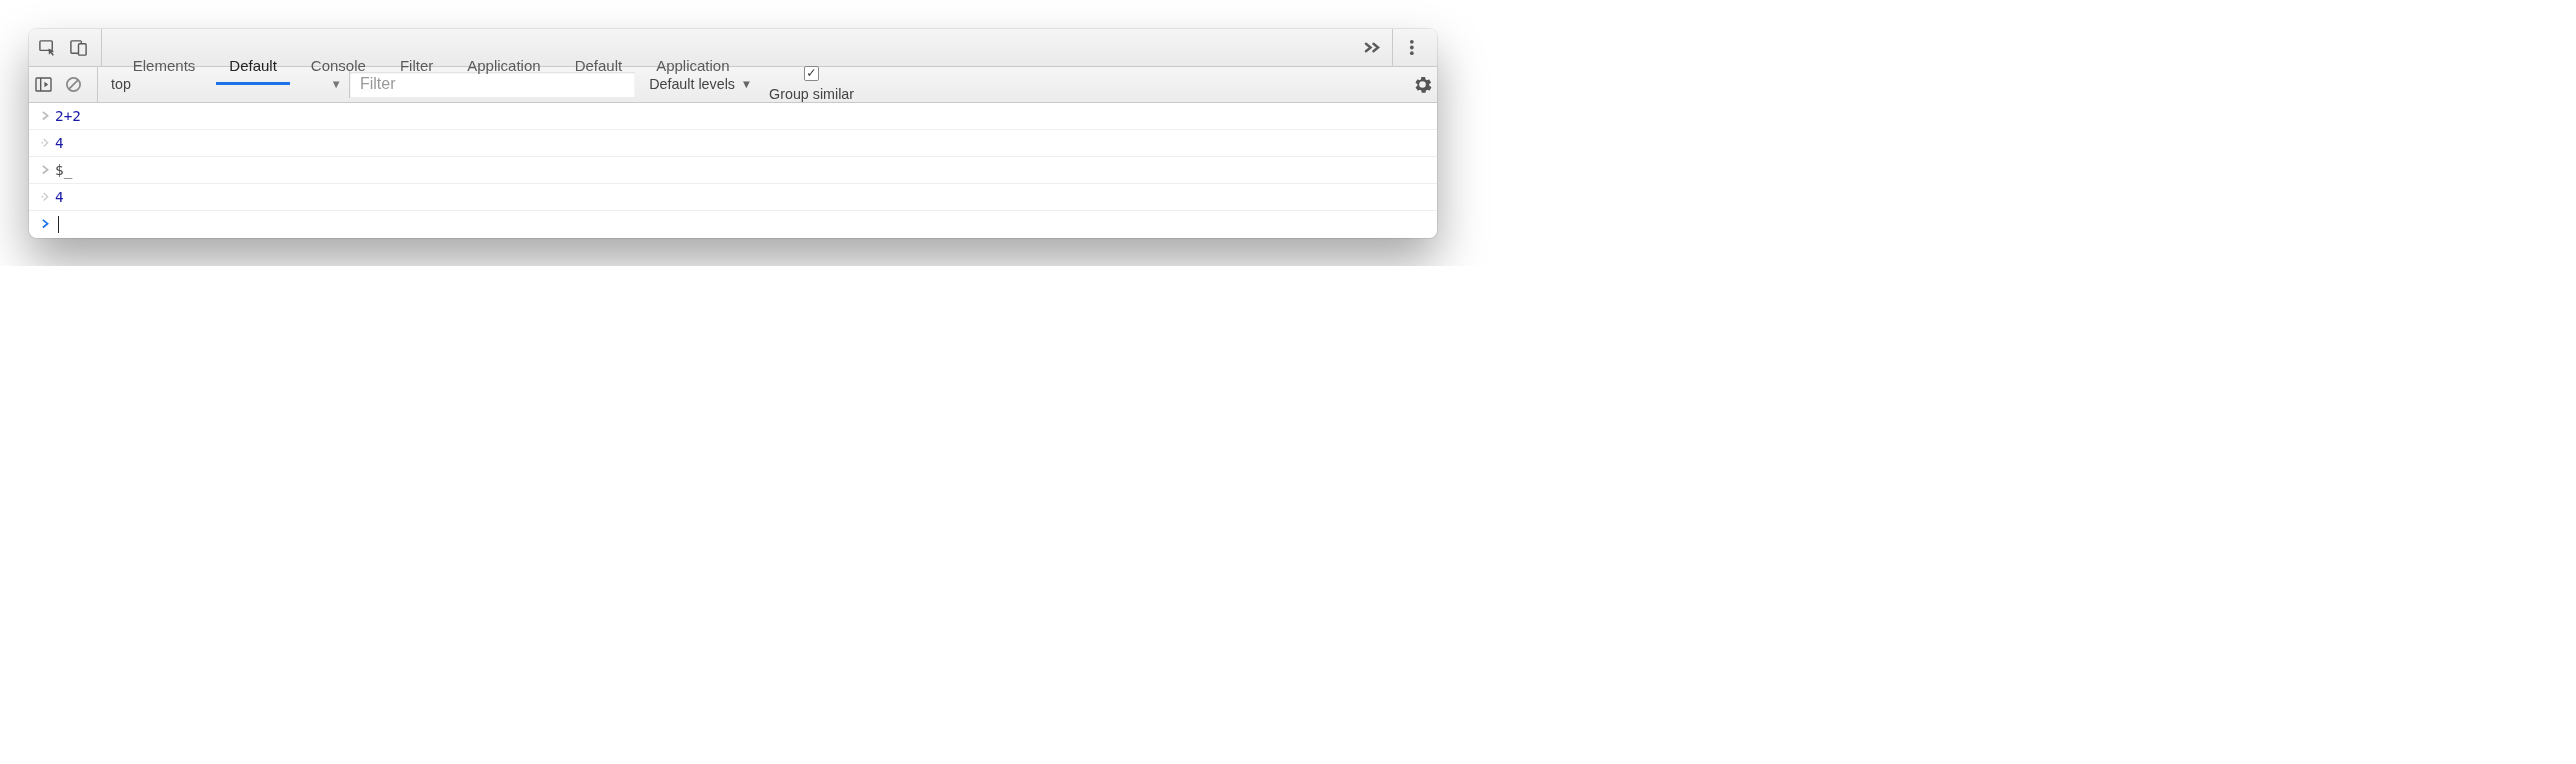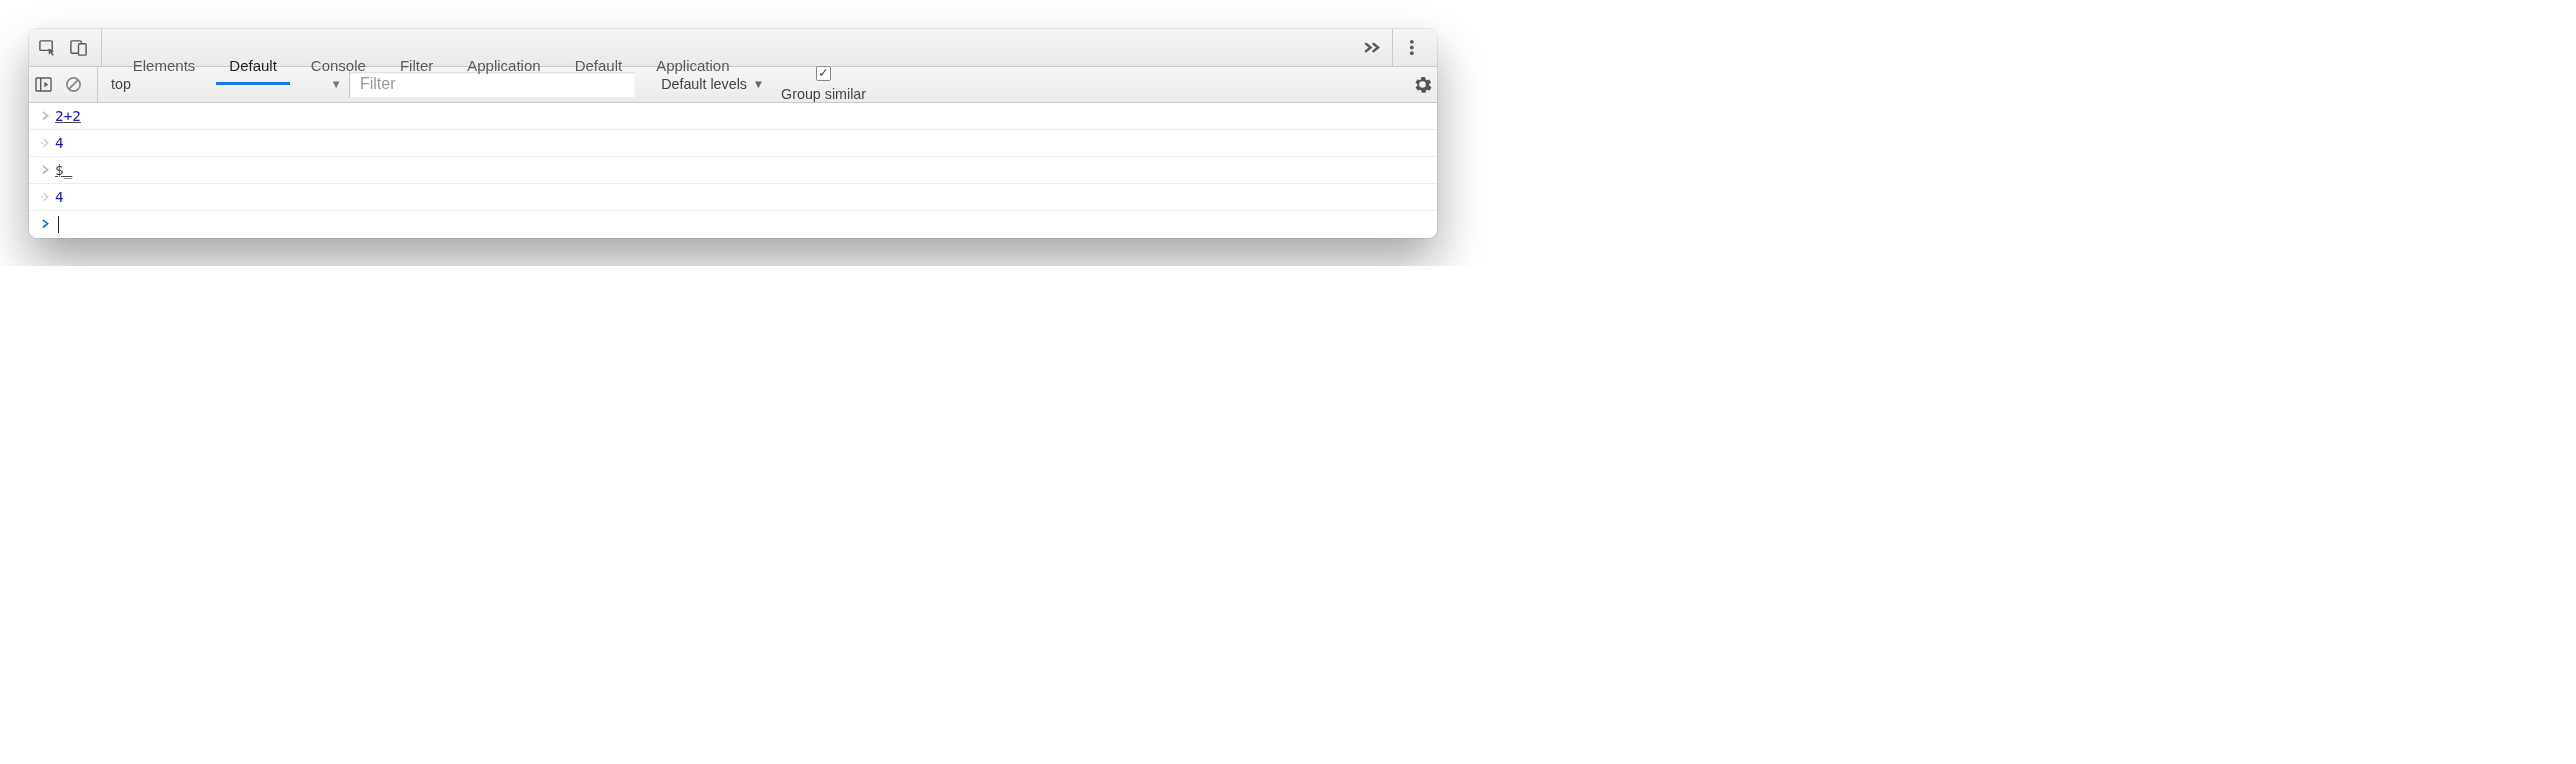--- a/index.html
+++ b/index.html
@@ -135,21 +135,21 @@
     padding: 0 9.5px;
     font-size:16px;
     color:#888;
     width: 285px;
   }
   .filter-input::placeholder { color:#999; }
   .levels {
     display:flex; align-items:center;
     font-size:14.3px; color:#444;
     gap:5.7px;
-    margin-left: 20px;
+    margin-left: 8px;
     cursor:default;
   }
   .levels .caret { color:#666; font-size:11.4px; }
   .group {
     display:flex; align-items:center; gap:5.7px;
     font-size:14.3px; color:#444;
     margin-left: 11.4px;
     cursor:default;
     flex-direction:column;
   }
@@ -181,21 +181,21 @@
     min-height:27px;
     border-bottom:1px solid #eee;
     padding: 1.9px 7.6px;
   }
   .gutter {
     width:19px; flex:none;
     display:flex; justify-content:center;
     color:#bbb;
   }
   .gutter.in-active { color:#1a73e8; font-weight:bold;}
-  .code { color:#444;text-decoration:underline; }
+  .code { color:#444; }
   .code .num { color:#1a1aa6; }
   .code .op  { color:#1a1aa6; }
   .result { color:#1a1aa6; }
   .cursor-line {
     border-bottom:none;
   }
   .caret-blink {
     width:1px; height:17px; background:#222;
     margin-left:2.9px;
     animation: blink 1s step-start infinite;

